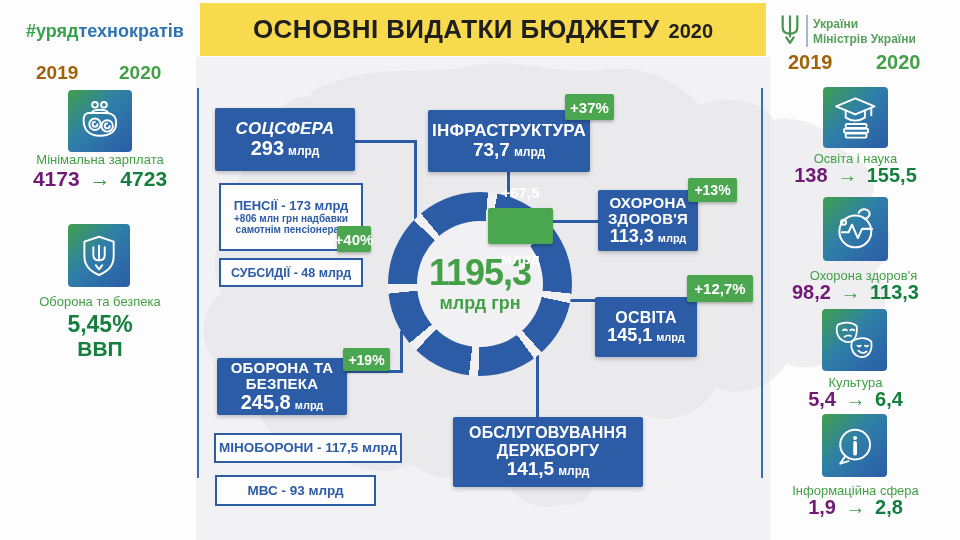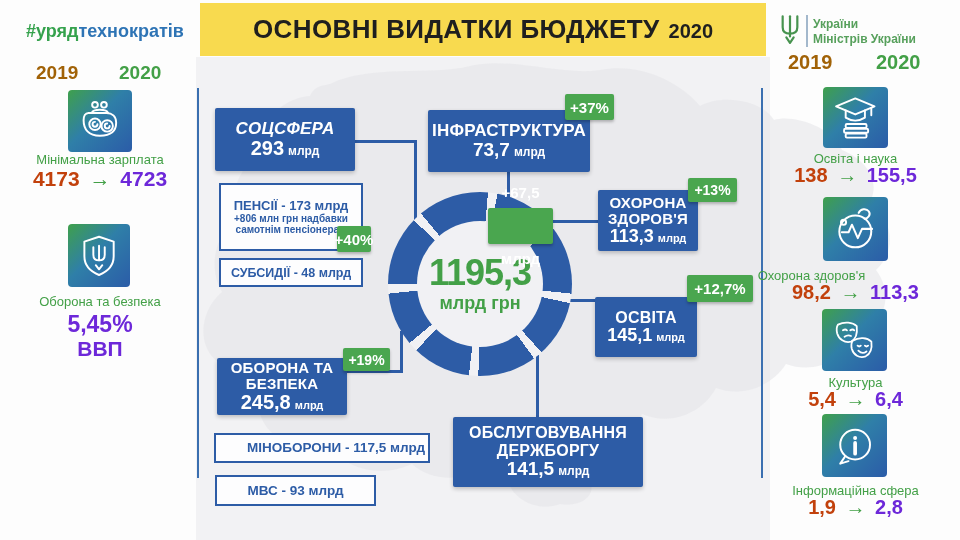--- a/index.html
+++ b/index.html
@@ -25,21 +25,21 @@
   
   .gov-divider{left:806px;top:15px;width:2px;height:32px;background:#a3b8cc;z-index:4;}
   .gov-text{left:813px;top:17px;font-size:12px;font-weight:700;color:#57a05c;line-height:1.25;z-index:4;}
 
   .year{font-size:19px;font-weight:700;z-index:4;white-space:nowrap;}
   .year.prev{color:#a16207;} .year.next{color:#43a047;}
 
   
   .side-label{font-size:13px;font-weight:400;color:#43a047;text-align:center;z-index:4;}
   .side-vals{font-weight:700;text-align:center;z-index:4;white-space:nowrap;}
-  .side-vals .old{color:#c2410c;text-align:center;} .side-vals .arr{color:#43a047;padding:0 4px;} .side-vals .new{color:#6d28d9;}
+  .side-vals .old{color:#701a75;text-align:center;} .side-vals .arr{color:#43a047;padding:0 4px;} .side-vals .new{color:#15803d;}
   .grad-icon{background:linear-gradient(135deg,#3fa04c 0%,#2f7fa8 45%,#2b5ca8 100%);
              border-radius:4px;z-index:4;display:flex;align-items:center;justify-content:center;}
   .grad-icon svg{width:84%;height:84%;}
 
   
   .bluebox{background:#2d5ca6;color:#fff;text-align:center;z-index:4;border-radius:2px;
            display:flex;flex-direction:column;align-items:center;justify-content:center;
            box-shadow:0 2px 4px rgba(0,0,0,.22);line-height:1.08;}
   .bluebox .title{font-weight:700;letter-spacing:.2px;}
   .valrow{display:flex;align-items:baseline;gap:4px;justify-content:center;}
@@ -166,21 +166,21 @@
   </div>
 
   <div class="abs grad-icon" style="left:823px;top:197px;width:65px;height:64px;">
     <svg viewBox="0 0 64 64" fill="none" stroke="#fff" stroke-width="2.4" stroke-linecap="round" stroke-linejoin="round">
       <circle cx="32" cy="35" r="19"></circle>
       <path d="M16 36 h8 l4 -9 l7 16 l5 -11 h12"></path>
       <path d="M36 13 c2 -5 9 -6 12 -2 c3 4 -1 9 -5 9"></path>
       <circle cx="18" cy="24" r="3"></circle>
     </svg>
   </div>
-  <div class="abs side-label" style="left:731px;top:268px;width:161px;">Охорона здоров'я</div>
+  <div class="abs side-label" style="left:783px;top:268px;width:161px;">Охорона здоров'я</div>
   <div class="abs side-vals" style="left:775px;top:281px;width:161px;font-size:20px;">
     <span class="old">98,2</span>
     <span class="arr">→</span>
     <span class="new">113,3</span>
   </div>
 
   <div class="abs grad-icon" style="left:822px;top:309px;width:65px;height:62px;">
     <svg viewBox="0 0 64 64" fill="none" stroke="#fff" stroke-width="2.2" stroke-linecap="round" stroke-linejoin="round">
       <path d="M12 13 C20 9 30 10 35 15 C36 24 34 31 28 34 C20 36 13 31 11 24 C10 20 10 16 12 13 Z"></path>
       <path d="M18 20 q3 -2 5 0 M27 20 q3 -2 5 0"></path>
@@ -282,21 +282,21 @@
   <div class="abs bluebox" style="left:217px;top:358px;width:130px;height:57px;">
     <div class="title" style="font-size:15px;">ОБОРОНА ТА</div>
     <div class="title" style="font-size:15px;">БЕЗПЕКА</div>
     <div class="valrow">
         <span class="num" style="font-size:20px;">245,8</span>
         <span class="unit" style="font-size:11px;">млрд</span>
       </div>
   </div>
   <div class="abs badge" style="left:343px;top:348px;width:47px;height:23px;font-size:14px;">+19%</div>
 
-  <div class="abs whitebox" style="left:214px;top:433px;width:184px;height:26px;padding-left:28px;">
+  <div class="abs whitebox" style="left:214px;top:433px;width:184px;height:26px;">
     <div class="l1" style="font-size:13.5px;">МІНОБОРОНИ - 117,5 млрд</div>
   </div>
   <div class="abs whitebox" style="left:215px;top:475px;width:157px;height:27px;">
     <div class="l1" style="font-size:13.5px;">МВС - 93 млрд</div>
   </div>
 
   <div class="abs bluebox" style="left:453px;top:417px;width:190px;height:70px;align-items:center;">
     <div class="title" style="font-size:16px;">ОБСЛУГОВУВАННЯ</div>
     <div class="title" style="font-size:16px;">ДЕРЖБОРГУ</div>
     <div class="valrow">

